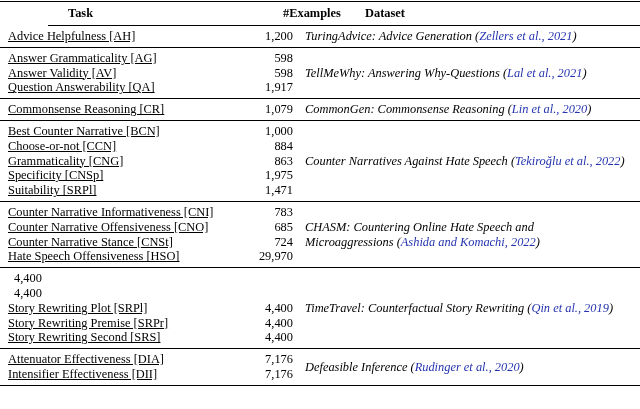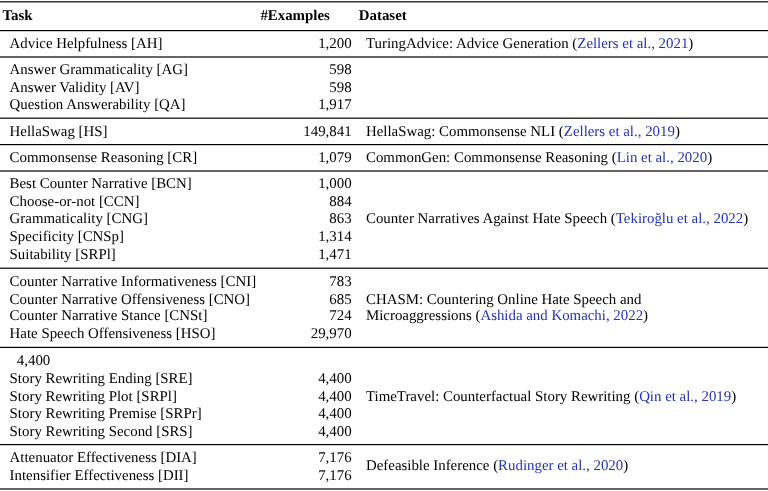--- a/index.html
+++ b/index.html
@@ -4,37 +4,37 @@
 <style>
   html,body { margin:0; padding:0; background:#ffffff; }
   .page {
     width:640px; height:409px; overflow:hidden; background:#ffffff;
     font-family:"Liberation Serif", serif; font-size:12.4px; color:#000000;
     box-sizing:border-box;
   }
   .tbl { margin-top:1px; border-top:1.6px solid #000; border-bottom:1.9px solid #000; }
   .header-row {
     display:flex; align-items:baseline;
-    padding:4px 0 4px 2px; border-bottom:1px solid #000;
-    font-weight:700; line-height:15px;
+    padding:4px 0 4px 20px; border-bottom:1px solid #000;
+    font-weight:700; line-height:15px;margin-left:48px;
   }
   .h-task   { width:215px; }
   .h-count  { width:70px; text-align:left; }
   .h-dataset{ flex:1; padding-left:12px; }
   .group {
     display:flex; align-items:center;
     border-bottom:1px solid #000; padding:3px 0;
   }
   .group:last-child { border-bottom:none; }
   .tasks { width:293px; padding-left:8px; box-sizing:border-box; }
   .trow { display:flex; justify-content:space-between; line-height:14.8px; }
-  .tname  { white-space:nowrap; }
+  .tname  { white-space:nowrap;text-decoration:underline; }
   .tcount { padding-left:6px; }
   .dataset { flex:1; padding-left:12px; }
-  .ds-line { line-height:14.8px; white-space:nowrap; }
+  .ds-line { line-height:14.8px; white-space:nowrap;font-style:italic; }
   .cite { color:var(--cite-color, #2433af); }
 </style>
 </head>
 <body>
 
 <div class="page">
   <div class="tbl">
 
     <div class="header-row">
       <span class="h-task">Task</span>
@@ -62,33 +62,25 @@
         </div>
         <div class="trow">
           <span class="tname">Answer Validity [AV]</span>
           <span class="tcount">598</span>
         </div>
         <div class="trow">
           <span class="tname">Question Answerability [QA]</span>
           <span class="tcount">1,917</span>
         </div>
       </div>
+      <div class="dataset">
+        <div class="ds-line"><span>TellMeWhy: Answering Why-Questions (</span><span class="cite">Lal et al., 2021</span><span>)</span></div>
+      </div>
     </div>
 
-    <div class="group">
-      <div class="tasks">
-        <div class="trow">
-          <span class="tname">HellaSwag [HS]</span>
-          <span class="tcount">149,841</span>
-        </div>
-      </div>
-      <div class="dataset">
-        <div class="ds-line"><span>HellaSwag: Commonsense NLI (</span><span class="cite">Zellers et al., 2019</span><span>)</span></div>
-      </div>
-    </div>
 
     <div class="group">
       <div class="tasks">
         <div class="trow">
           <span class="tname">Commonsense Reasoning [CR]</span>
           <span class="tcount">1,079</span>
         </div>
       </div>
       <div class="dataset">
         <div class="ds-line"><span>CommonGen: Commonsense Reasoning (</span><span class="cite">Lin et al., 2020</span><span>)</span></div>
@@ -104,21 +96,21 @@
         <div class="trow">
           <span class="tname">Choose-or-not [CCN]</span>
           <span class="tcount">884</span>
         </div>
         <div class="trow">
           <span class="tname">Grammaticality [CNG]</span>
           <span class="tcount">863</span>
         </div>
         <div class="trow">
           <span class="tname">Specificity [CNSp]</span>
-          <span class="tcount">1,314</span>
+          <span class="tcount">1,975</span>
         </div>
         <div class="trow">
           <span class="tname">Suitability [SRPl]</span>
           <span class="tcount">1,471</span>
         </div>
       </div>
       <div class="dataset">
         <div class="ds-line"><span>Counter Narratives Against Hate Speech (</span><span class="cite">Tekiroğlu et al., 2022</span><span>)</span></div>
       </div>
     </div>
@@ -147,21 +139,20 @@
         <div class="ds-line"><span>Microaggressions (</span><span class="cite">Ashida and Komachi, 2022</span><span>)</span></div>
       </div>
     </div>
 
     <div class="group">
       <div class="tasks">
         <div class="trow">
           <span class="tcount">4,400</span>
         </div>
         <div class="trow">
-          <span class="tname">Story Rewriting Ending [SRE]</span>
           <span class="tcount">4,400</span>
         </div>
         <div class="trow">
           <span class="tname">Story Rewriting Plot [SRPl]</span>
           <span class="tcount">4,400</span>
         </div>
         <div class="trow">
           <span class="tname">Story Rewriting Premise [SRPr]</span>
           <span class="tcount">4,400</span>
         </div>

